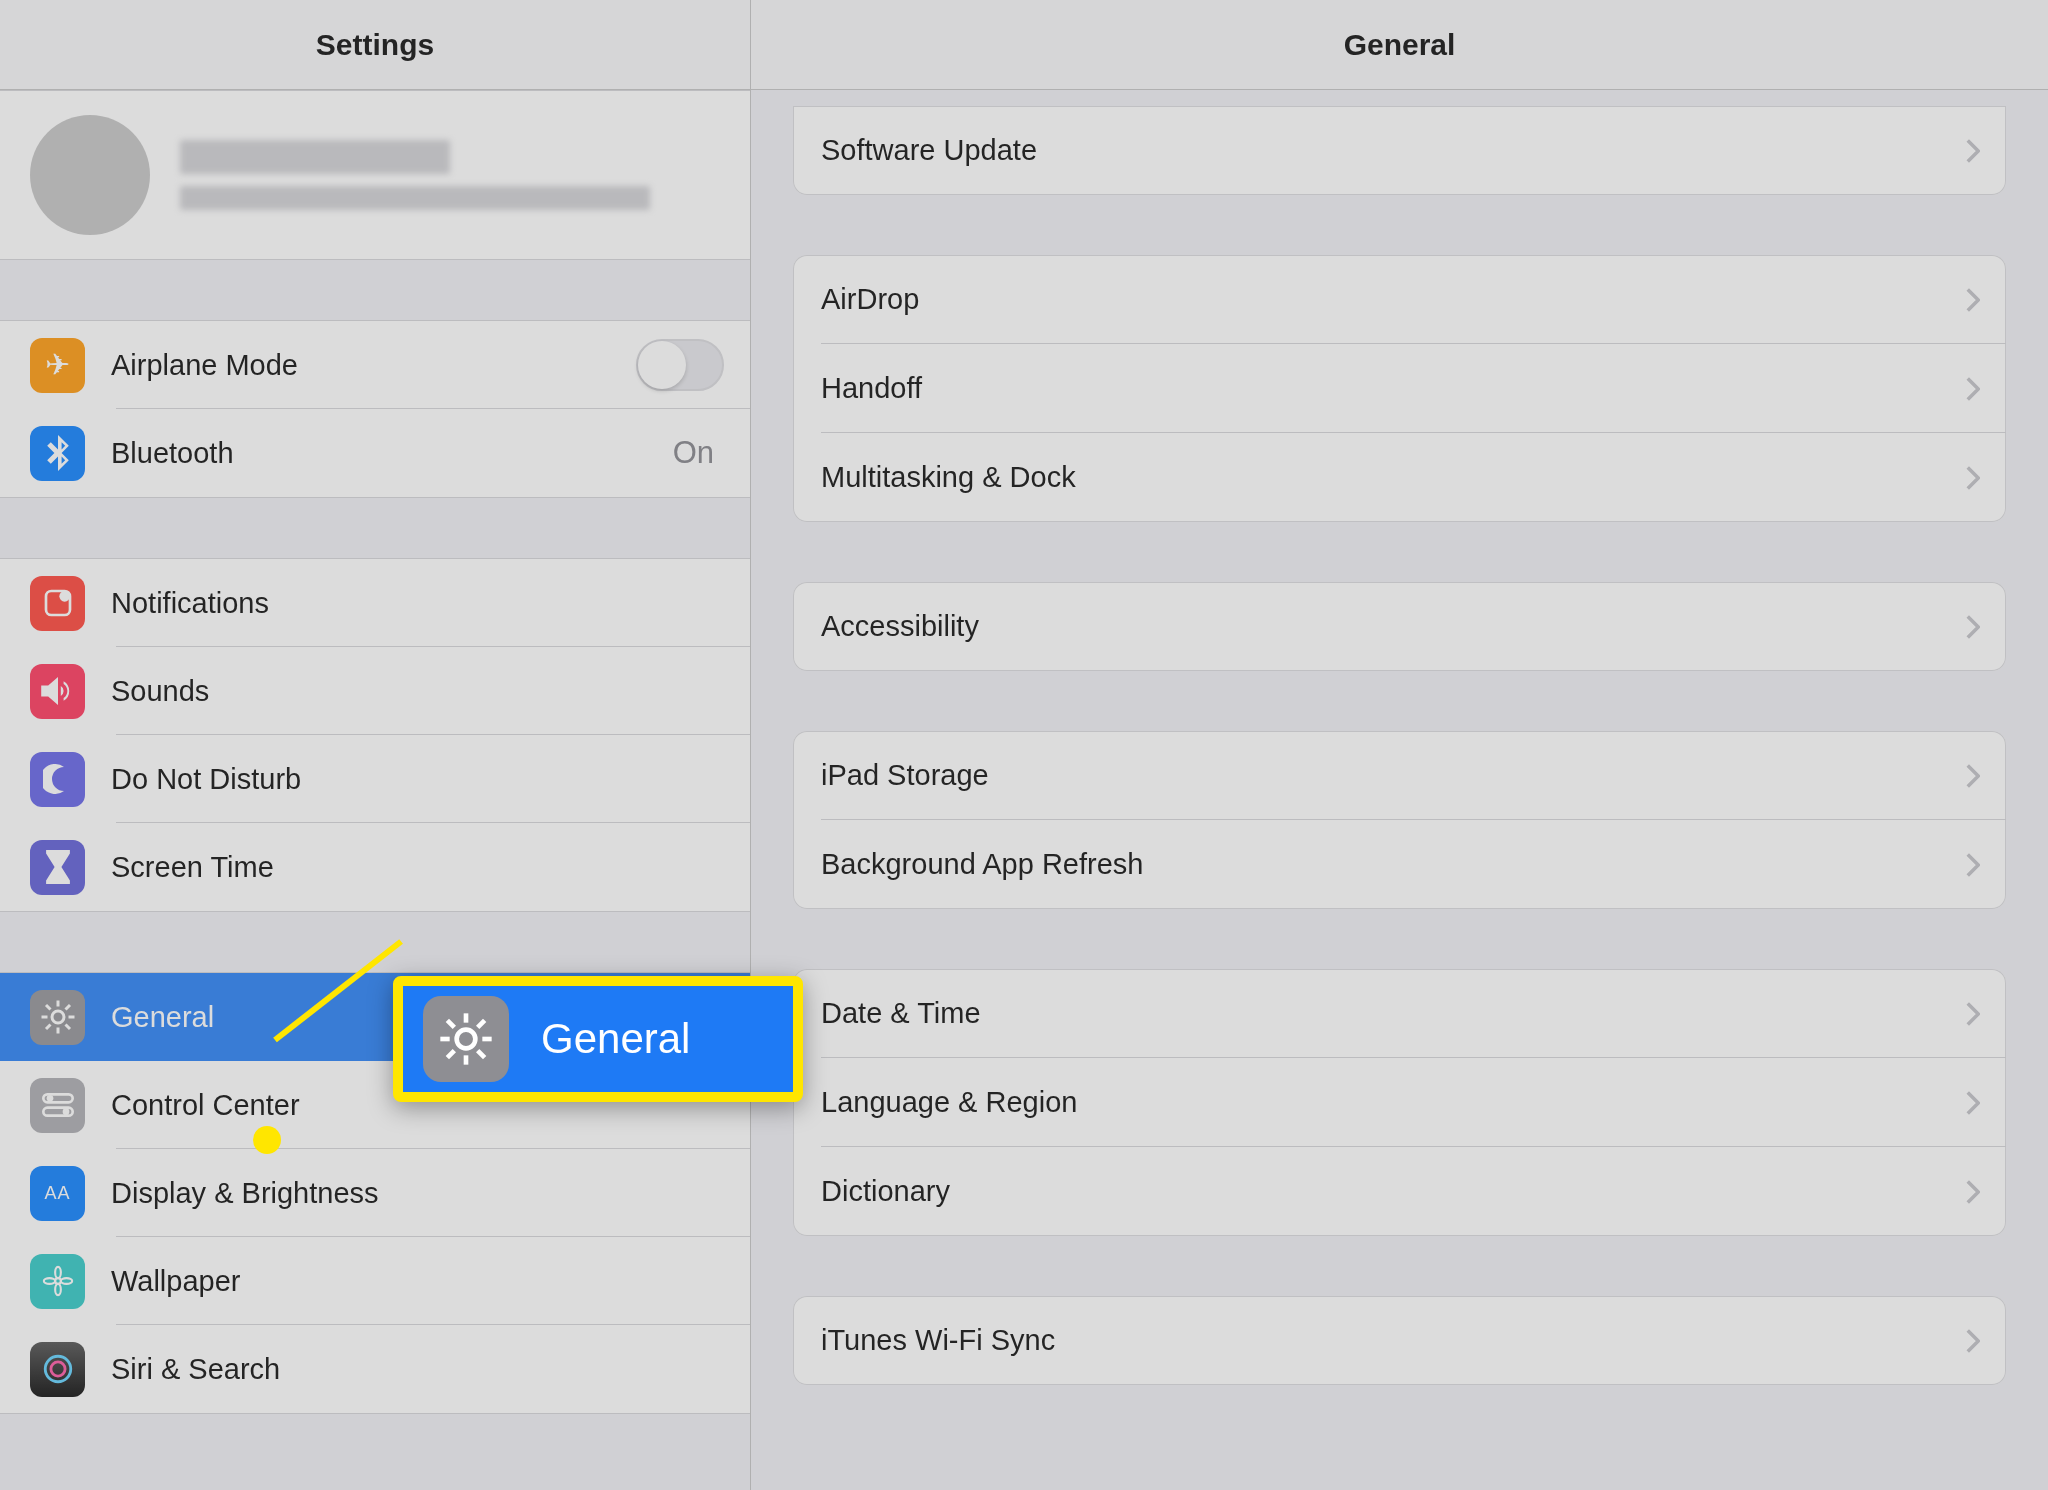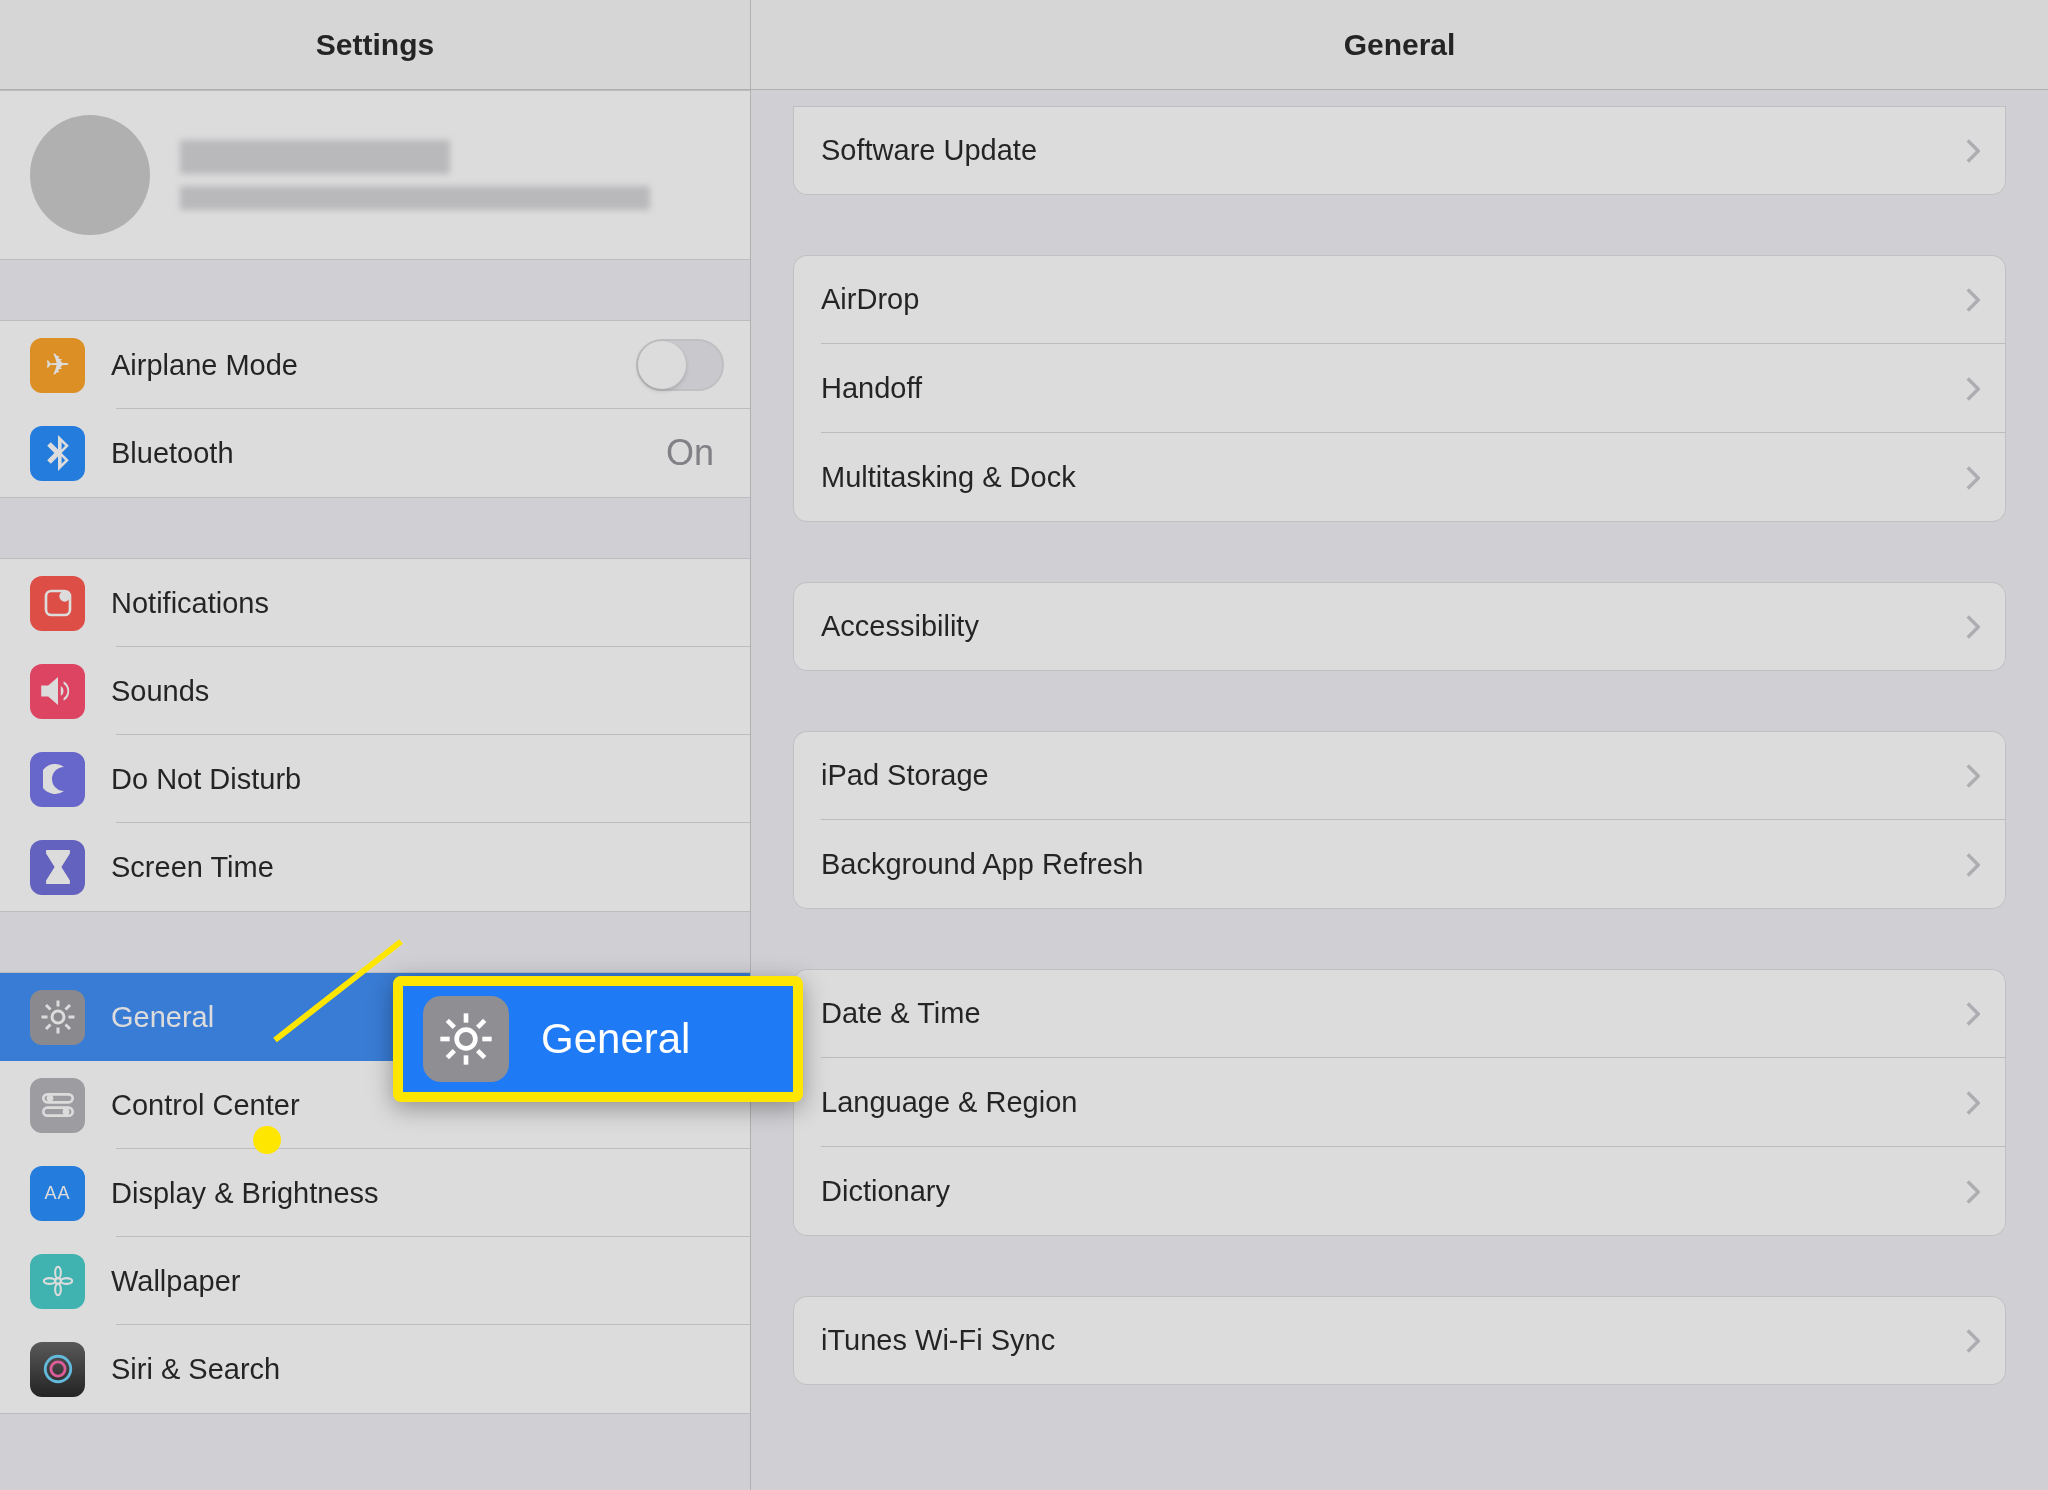--- a/index.html
+++ b/index.html
@@ -76,21 +76,21 @@
     height: 55px;
     border-radius: 12px;
     margin-right: 26px;
     display: flex;
     align-items: center;
     justify-content: center;
     flex-shrink: 0;
     color: #fff;
   }
   .row .label { flex: 1; font-size: 29px; }
-  .row .value { color: #808087; font-size: 36px; margin-left: auto; padding-right: 10px; }
+  .row .value { color: #808087; font-size: 31px; margin-left: auto; padding-right: 10px; }
   .chevron {
     width: 20px;
     display: flex;
     align-items: center;
     justify-content: flex-end;
     color: #c0c0c5;
   }
   .chevron svg { width: 14px; height: 26px; }
   .toggle {
     width: 88px;

